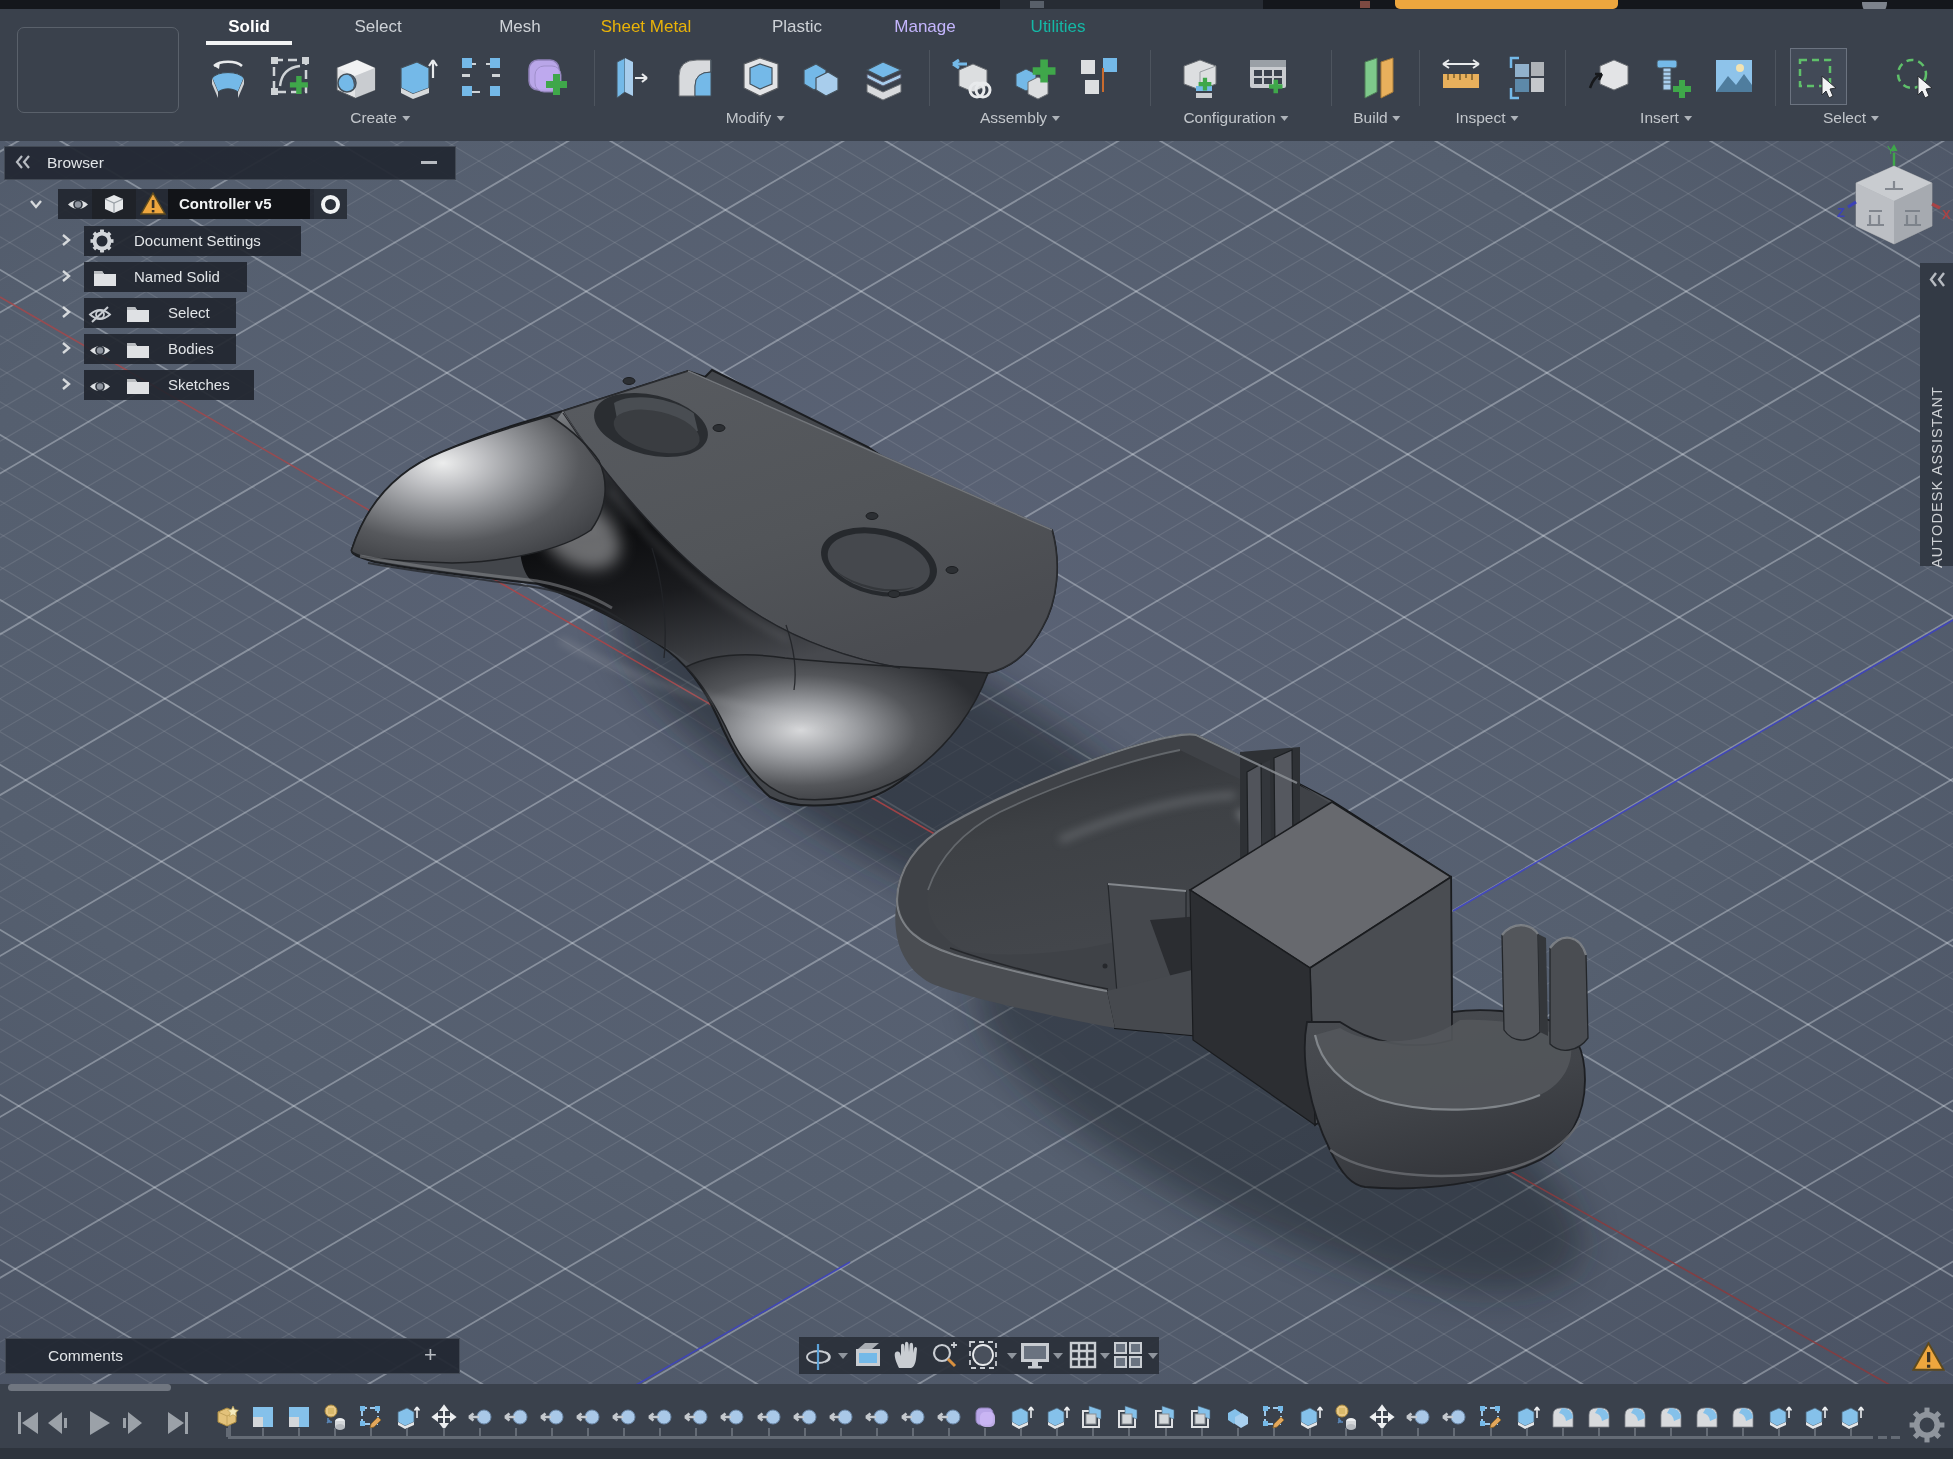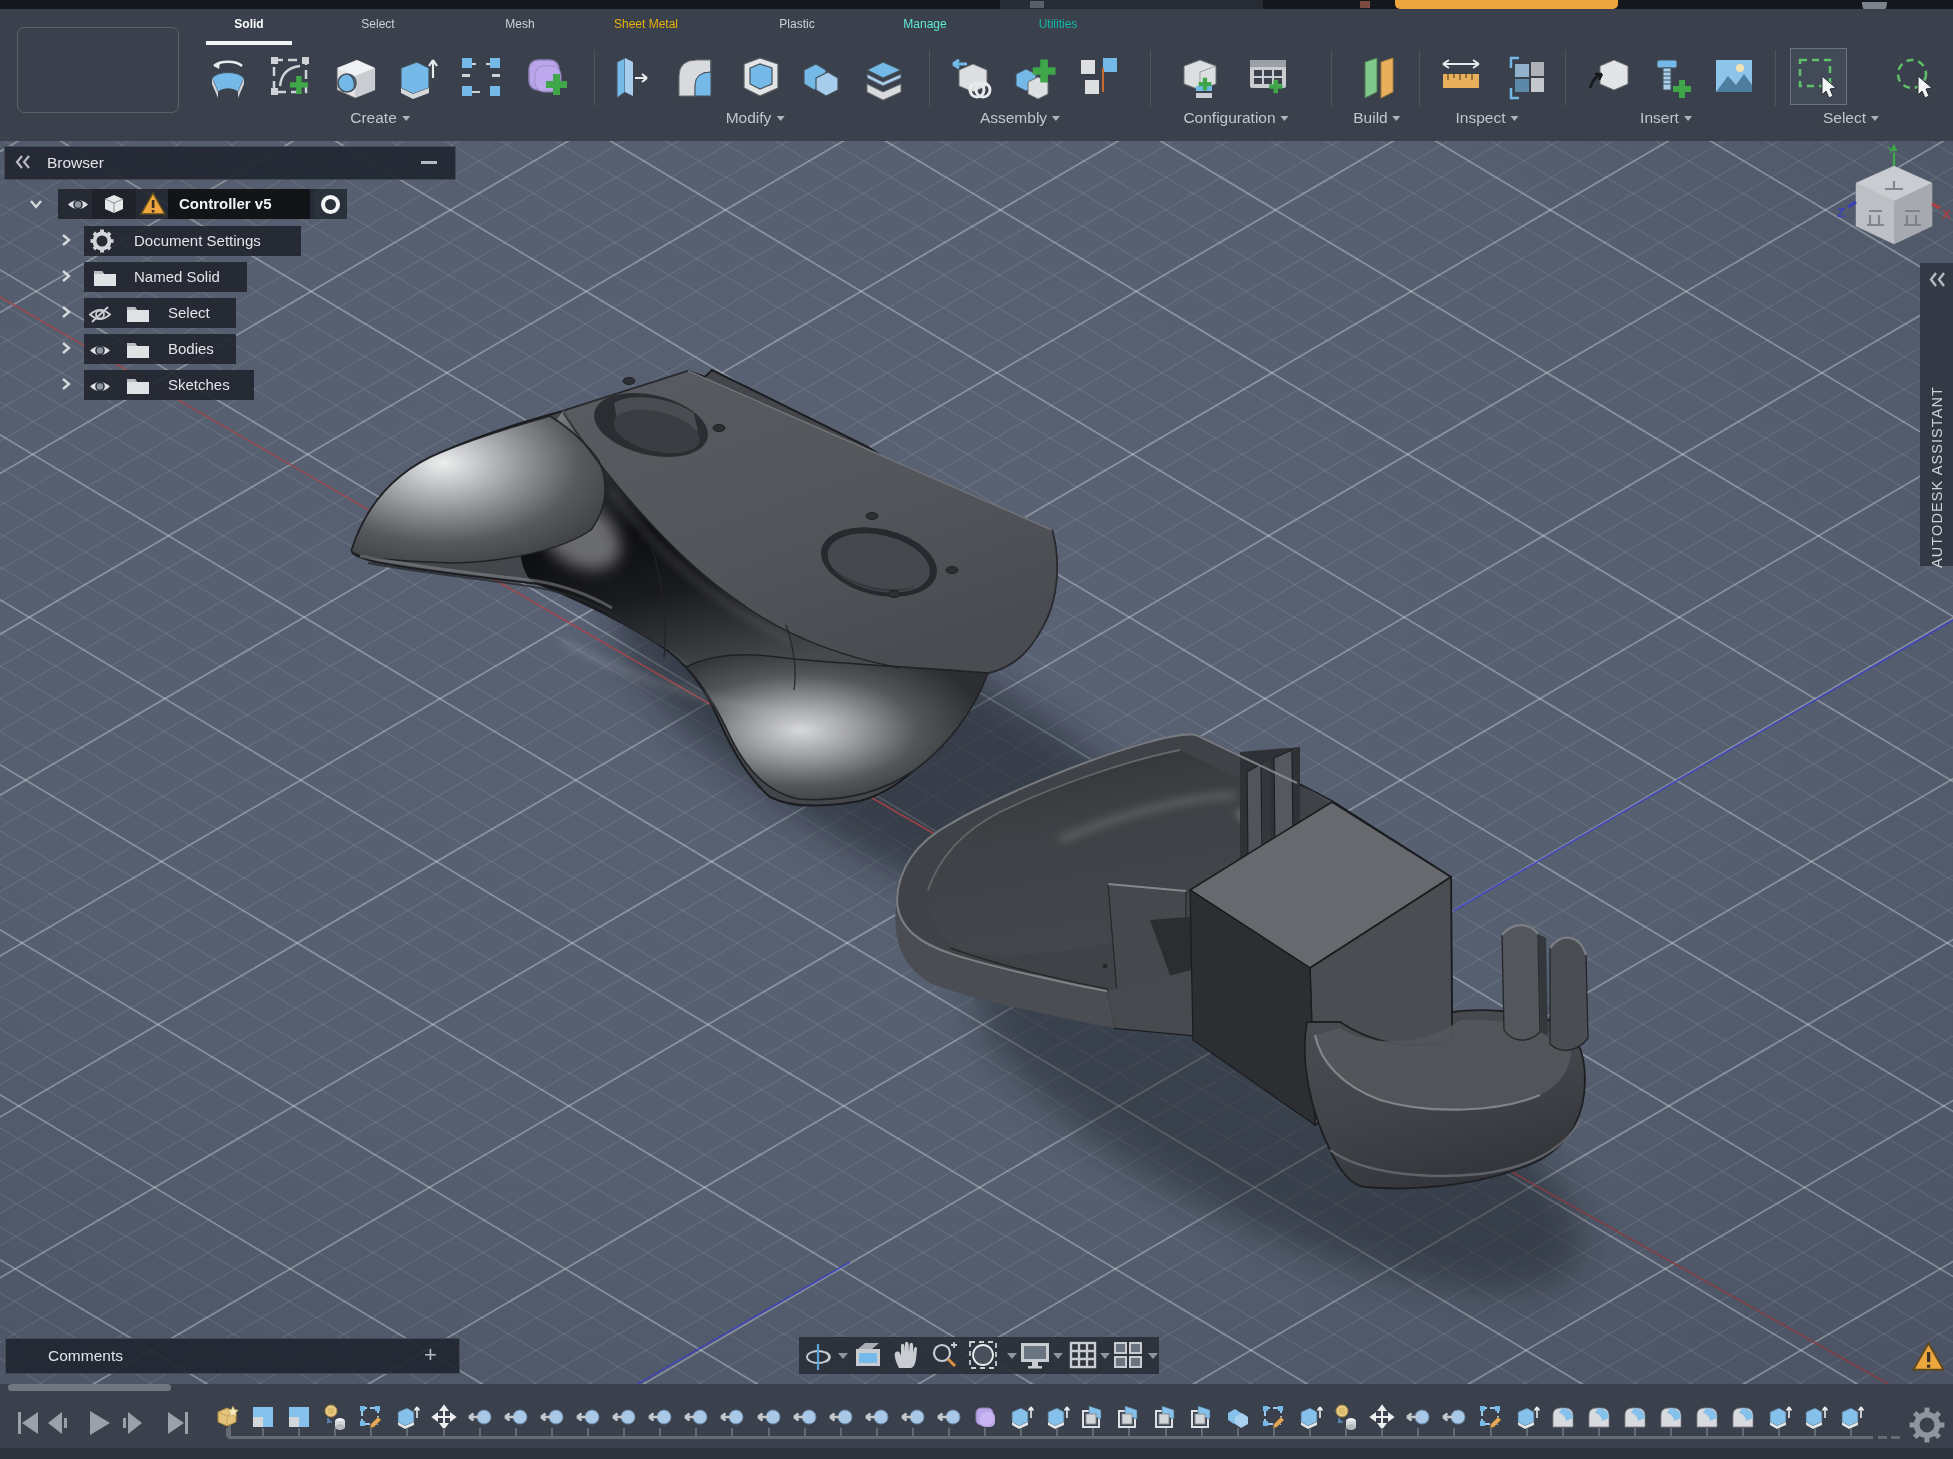--- a/index.html
+++ b/index.html
@@ -1,18 +1,18 @@
 <!DOCTYPE html>
 <html><head><meta charset="utf-8"><style>
 *{margin:0;padding:0;box-sizing:border-box}
 html,body{width:1953px;height:1459px;overflow:hidden;background:#3a414c;
  font-family:"Liberation Sans",sans-serif;}
 #stage{position:absolute;left:0;top:0;width:1953px;height:1459px;}
 .abs{position:absolute}
-.tab{color:#ced2d7;font-size:12px;white-space:nowrap}
+.tab{color:#ced2d7;font-size:17px;white-space:nowrap}
 .grplbl{color:#c2c6cb;font-size:15.5px;white-space:nowrap}
 .caret{display:inline-block;width:0;height:0;border-left:4.5px solid transparent;
  border-right:4.5px solid transparent;border-top:5px solid #aeb3b9;vertical-align:middle;margin-left:5px}
 .panel{background:rgba(33,39,49,0.93);}
 .rowbg{background:rgba(32,37,46,0.9);}
 .treetxt{color:#e2e5e8;font-size:15px;white-space:nowrap}
 </style></head><body>
 <div id="stage">
 <svg class="abs" style="left:0;top:140px" width="1953" height="1245" viewBox="0 140 1953 1245">
       <defs>
@@ -312,21 +312,21 @@
     <div class="abs" style="left:1862px;top:2px;width:25px;height:13px;background:#7d838c;border-radius:0 0 12px 12px"></div>
     <div class="abs" style="left:1030px;top:1px;width:14px;height:7px;background:#585f69"></div>
     <div class="abs" style="left:1360px;top:1px;width:10px;height:7px;background:#7d4a42"></div>
     <div class="abs" style="left:0;top:9px;width:1953px;height:132px;background:#3a414c"></div>
     <div class="abs" style="left:17px;top:27px;width:162px;height:86px;border:1.5px solid #5a616b;border-radius:7px"></div>
     <div class="abs tab" style="left:249px;top:17px;transform:translateX(-50%);font-weight:bold;color:#ffffff">Solid</div>
     <div class="abs tab" style="left:378px;top:17px;transform:translateX(-50%);font-weight:normal;color:#ced2d7">Select</div>
     <div class="abs tab" style="left:520px;top:17px;transform:translateX(-50%);font-weight:normal;color:#ced2d7">Mesh</div>
     <div class="abs tab" style="left:646px;top:17px;transform:translateX(-50%);font-weight:normal;color:#eab308">Sheet Metal</div>
     <div class="abs tab" style="left:797px;top:17px;transform:translateX(-50%);font-weight:normal;color:#ced2d7">Plastic</div>
-    <div class="abs tab" style="left:925px;top:17px;transform:translateX(-50%);font-weight:normal;color:#5eead4">Manage</div>
+    <div class="abs tab" style="left:925px;top:17px;transform:translateX(-50%);font-weight:normal;color:#c4b5fd">Manage</div>
     <div class="abs tab" style="left:1058px;top:17px;transform:translateX(-50%);font-weight:normal;color:#14b8a6">Utilities</div>
     <div class="abs" style="left:206px;top:41px;width:86px;height:3.5px;background:#f2f3f4"></div>
     <div class="abs grplbl" style="left:380px;top:109px;transform:translateX(-50%)">Create<span class="caret"></span></div>
     <div class="abs grplbl" style="left:755px;top:109px;transform:translateX(-50%)">Modify<span class="caret"></span></div>
     <div class="abs grplbl" style="left:1020px;top:109px;transform:translateX(-50%)">Assembly<span class="caret"></span></div>
     <div class="abs grplbl" style="left:1236px;top:109px;transform:translateX(-50%)">Configuration<span class="caret"></span></div>
     <div class="abs grplbl" style="left:1377px;top:109px;transform:translateX(-50%)">Build<span class="caret"></span></div>
     <div class="abs grplbl" style="left:1487px;top:109px;transform:translateX(-50%)">Inspect<span class="caret"></span></div>
     <div class="abs grplbl" style="left:1666px;top:109px;transform:translateX(-50%)">Insert<span class="caret"></span></div>
     <div class="abs grplbl" style="left:1851px;top:109px;transform:translateX(-50%)">Select<span class="caret"></span></div>

